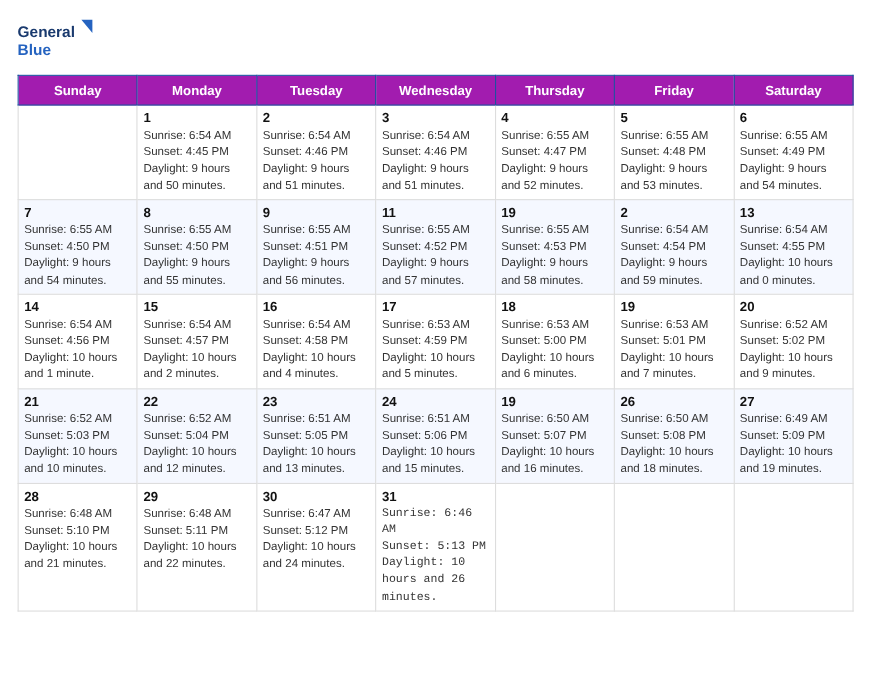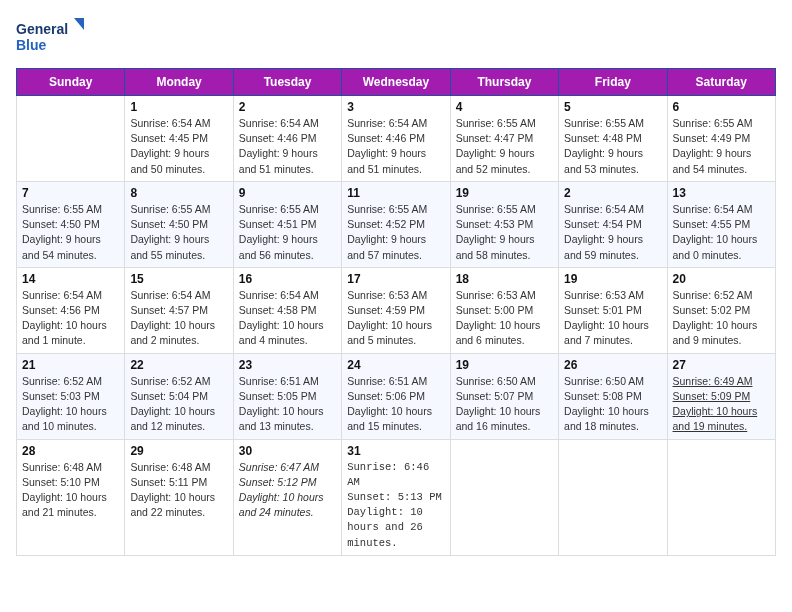--- a/index.html
+++ b/index.html
@@ -264,41 +264,41 @@
 Daylight: 10 hours and 16 minutes.</div>
         </td>
         <td>
           <div class="day-num">26</div>
           <div class="day-info" style="white-space: pre-line;">Sunrise: 6:50 AM
 Sunset: 5:08 PM
 Daylight: 10 hours and 18 minutes.</div>
         </td>
         <td>
           <div class="day-num">27</div>
-          <div class="day-info" style="white-space: pre-line; text-decoration: underline;">Sunrise: 6:49 AM
+          <div class="day-info" style="white-space: pre-line;">Sunrise: 6:49 AM
 Sunset: 5:09 PM
 Daylight: 10 hours and 19 minutes.</div>
         </td>
       </tr>
       <tr>
         <td>
           <div class="day-num">28</div>
           <div class="day-info" style="white-space: pre-line;">Sunrise: 6:48 AM
 Sunset: 5:10 PM
 Daylight: 10 hours and 21 minutes.</div>
         </td>
         <td>
           <div class="day-num">29</div>
           <div class="day-info" style="white-space: pre-line;">Sunrise: 6:48 AM
 Sunset: 5:11 PM
 Daylight: 10 hours and 22 minutes.</div>
         </td>
         <td>
           <div class="day-num">30</div>
-          <div class="day-info" style="white-space: pre-line; font-style: italic;">Sunrise: 6:47 AM
+          <div class="day-info" style="white-space: pre-line;">Sunrise: 6:47 AM
 Sunset: 5:12 PM
 Daylight: 10 hours and 24 minutes.</div>
         </td>
         <td>
           <div class="day-num">31</div>
           <div class="day-info" style="white-space: pre-line; font-family: Liberation Mono, monospace;">Sunrise: 6:46 AM
 Sunset: 5:13 PM
 Daylight: 10 hours and 26 minutes.</div>
         </td>
         <td class="empty-cell"></td>

